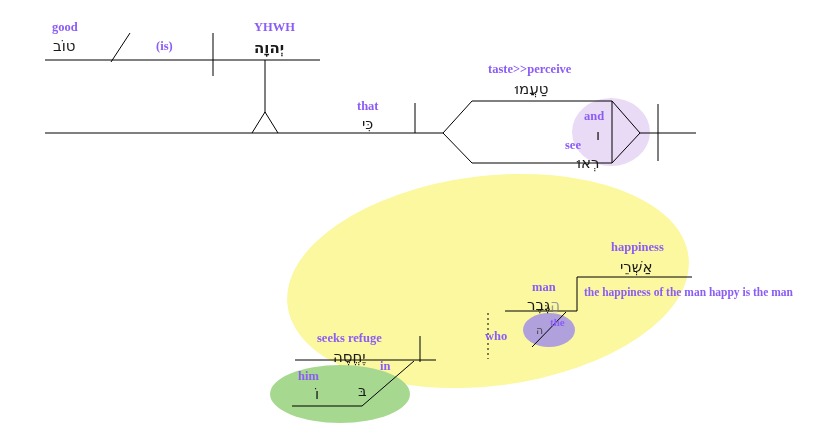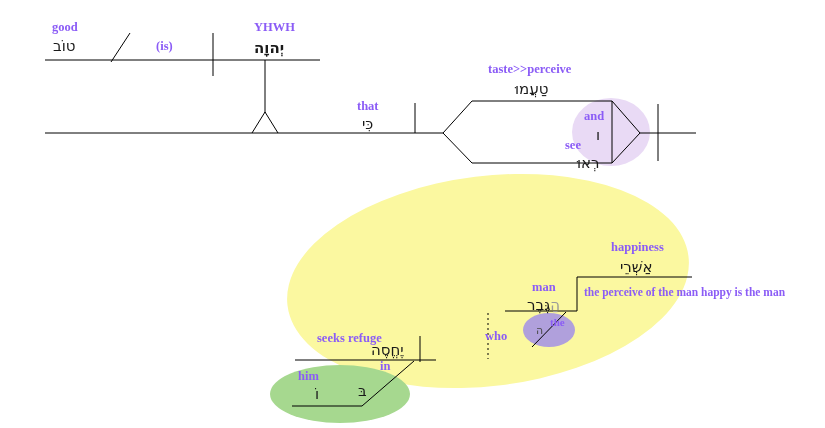--- a/index.html
+++ b/index.html
@@ -74,25 +74,25 @@
   <div class="lbl he" style="left:596px; top:127px;">ו</div>
   <div class="lbl en" style="left:565px; top:139px;">see</div>
   <div class="lbl he" style="left:577px; top:155px;">רְאוּ</div>
 
   <div class="lbl en" style="left:611px; top:241px;">happiness</div>
   <div class="lbl he" style="left:620px; top:259px;">אַשְׁרֵי</div>
   <div class="lbl en" style="left:532px; top:281px;">man</div>
   <div class="lbl he" style="left:527px; top:297px;">
     <span class="prefix-gray">הַ</span><span>גֶּבֶר</span>
   </div>
-  <div class="lbl en note" style="left:584px; top:286px;">the perceive of the man happy is the man</div>
+  <div class="lbl en note" style="left:584px; top:286px;">the happiness of the man happy is the man</div>
   <div class="lbl en sm" style="left:550px; top:316px;">the</div>
   <div class="lbl he he-gray sm" style="left:536px; top:325px;">ה</div>
 
   <div class="lbl en" style="left:485px; top:330px;">who</div>
   <div class="lbl en" style="left:317px; top:332px;text-align:right;">seeks refuge</div>
-  <div class="lbl he" style="left:333px; top:342px;margin-left:38px;">יֶחֱסֶה</div>
+  <div class="lbl he" style="left:333px; top:349px;">יֶחֱסֶה</div>
   <div class="lbl en" style="left:298px; top:370px;">him</div>
   <div class="lbl he" style="left:315px; top:386px;">וֹ</div>
   <div class="lbl en" style="left:380px; top:360px;">in</div>
   <div class="lbl he" style="left:358px; top:383px;">בּ</div>
 
 </div>
 
 </body></html>

